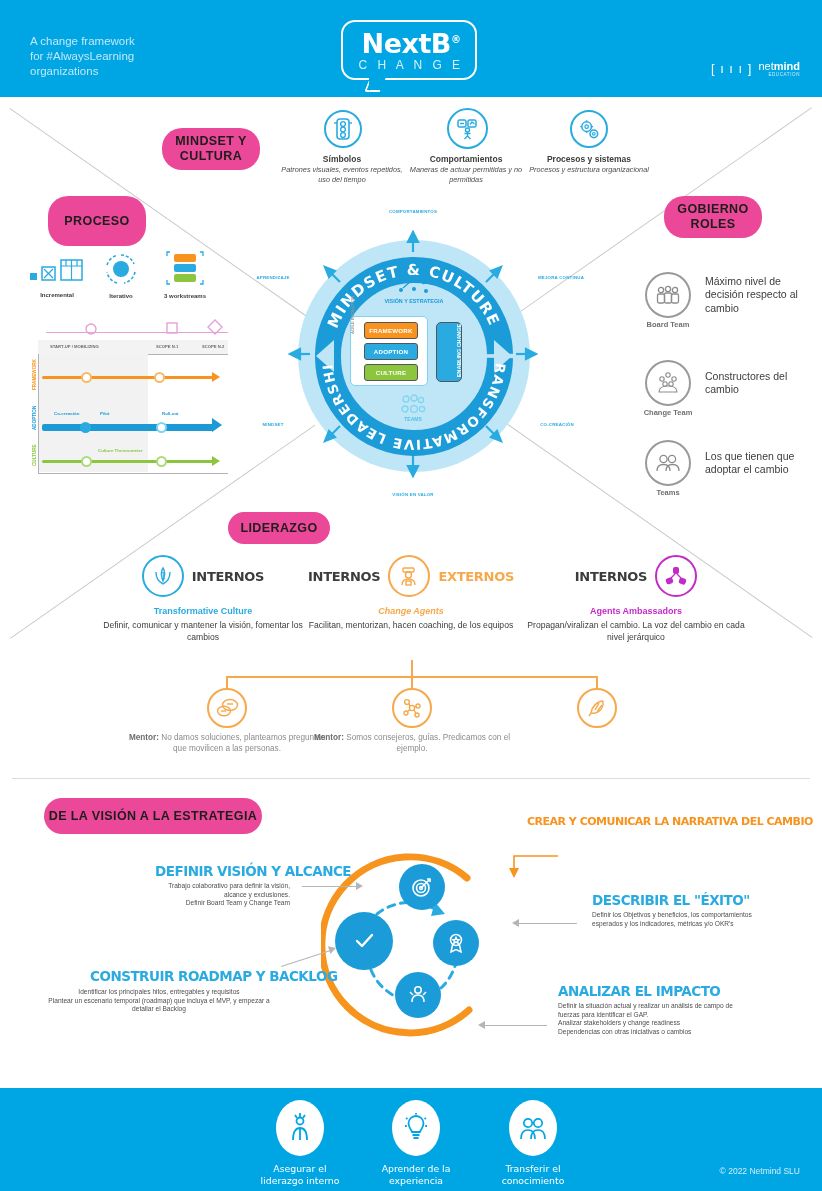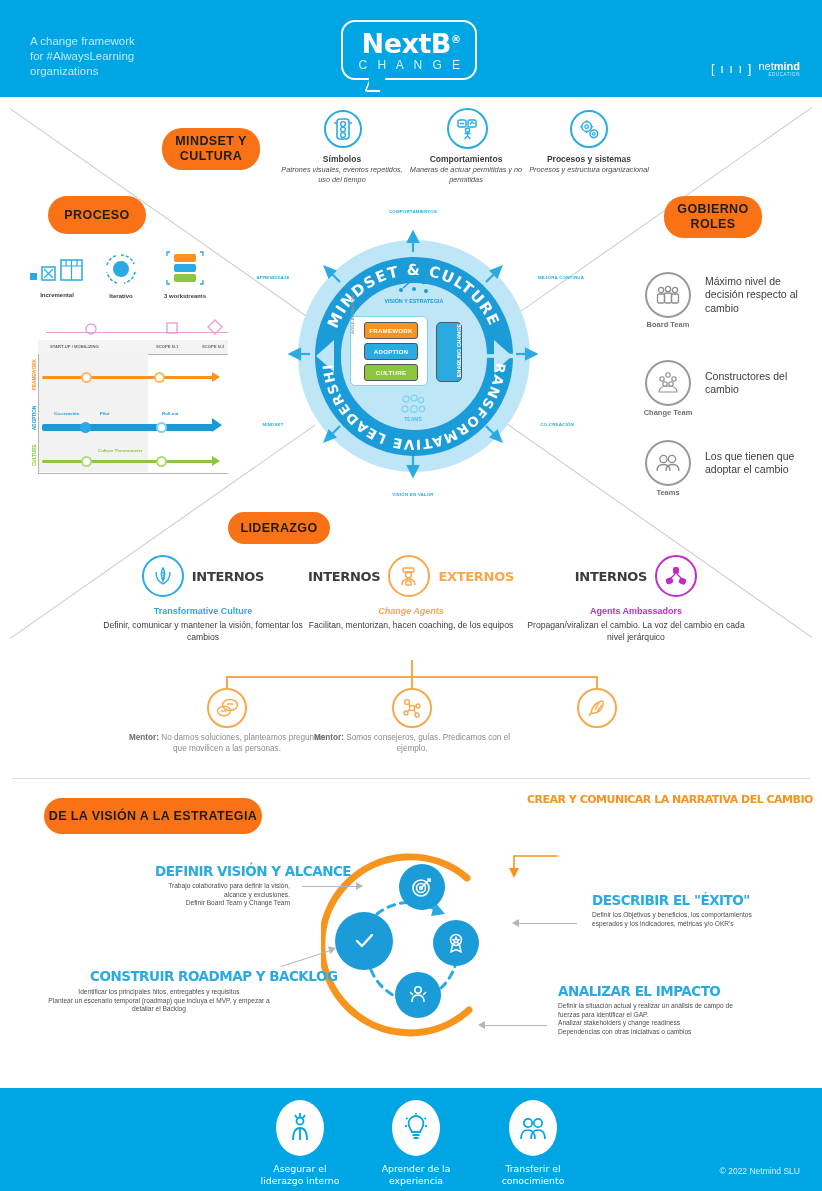--- a/index.html
+++ b/index.html
@@ -53,21 +53,21 @@
   .nm-brk{font-size:13px;letter-spacing:1px;color:#fff;}
   .nm-word{font-size:11px;}
   .nm-word b{font-weight:bold;}
   .nm-sub{font-size:4.5px;letter-spacing:.6px;display:block;text-align:right;color:#cfeefc;}
 
   
   .diag { position:absolute; background:#c9c9c9; height:1px; transform-origin:0 0; }
 
   
   .pill{
-    position:absolute; background:#f97316; border-radius:20px;
+    position:absolute; background:#ec4899; border-radius:20px;
     display:flex; align-items:center; justify-content:center;
     color:#1d1d1b; font-weight:bold; text-align:center;
     font-size:12.5px; letter-spacing:.4px; line-height:15px;
   }
 
   
   .ic-circle{
     border-radius:50%; border:2px solid #29ABE2;
     display:flex;align-items:center;justify-content:center;
     position:absolute;
@@ -168,21 +168,21 @@
   </div>
 
   <div class="diag" style="left:10px;top:108px;width:372px;transform:rotate(35deg);"></div>
   <div class="diag" style="left:812px;top:108px;width:372px;transform:rotate(145deg);"></div>
   <div class="diag" style="left:10px;top:638px;width:372px;transform:rotate(-35deg);"></div>
   <div class="diag" style="left:812px;top:638px;width:372px;transform:rotate(215deg);"></div>
 
   <div class="pill" style="left:162px;top:128px;width:98px;height:42px;">
     <span>MINDSET Y CULTURA</span>
   </div>
-  <div class="pill" style="left:48px;top:196px;width:98px;height:38px;">
+  <div class="pill" style="left:48px;top:196px;width:98px;height:50px;">
     <span>PROCESO</span>
   </div>
   <div class="pill" style="left:664px;top:196px;width:98px;height:42px;">
     <span>GOBIERNO ROLES</span>
   </div>
   <div class="pill" style="left:228px;top:512px;width:102px;height:32px;">
     <span>LIDERAZGO</span>
   </div>
   <div class="pill" style="left:44px;top:798px;width:218px;height:36px;">
     <span>DE LA VISIÓN A LA ESTRATEGIA</span>
@@ -623,21 +623,21 @@
     </div>
     <div style="position:absolute;left:14px;top:70px;width:58px;height:58px;border-radius:50%;background:#1B9BD8;display:flex;align-items:center;justify-content:center;">
       <svg width="30" height="30" viewBox="0 0 30 30">
           <g fill="none" stroke="#fff" stroke-width="2.4" stroke-linecap="round" stroke-linejoin="round">
             <polyline points="8,15 13,20 23,9"></polyline>
           </g>
         </svg>
     </div>
   </div>
 
-  <div class="v-title or" style="left:527px;top:793px;font-size:11px;">CREAR Y COMUNICAR LA NARRATIVA DEL CAMBIO</div>
+  <div class="v-title or" style="left:527px;top:815px;font-size:11px;">CREAR Y COMUNICAR LA NARRATIVA DEL CAMBIO</div>
   <svg style="position:absolute;left:502px;top:851px;" width="60" height="28">
     <path d="M56 5 L12 5 L12 22" fill="none" stroke="#F7941E" stroke-width="1.6"></path>
     <polygon points="12,27 7,17 17,17" fill="#F7941E"></polygon>
   </svg>
 
   <div class="v-title" style="left:155px;top:863px;">DEFINIR VISIÓN Y ALCANCE</div>
   <div class="v-body" style="left:153px;top:882px;width:137px;text-align:right;" id="sbody0">Trabajo colaborativo para definir la visión, alcance y exclusiones.<br>Definir Board Team y Change Team</div>
   <div class="arrow-line" style="left:302px;top:886px;width:56px;"></div>
   <div style="position:absolute;left:356px;top:882px;width:0;height:0;border-left:7px solid #b5b5b5;border-top:4px solid transparent;border-bottom:4px solid transparent;"></div>
 

